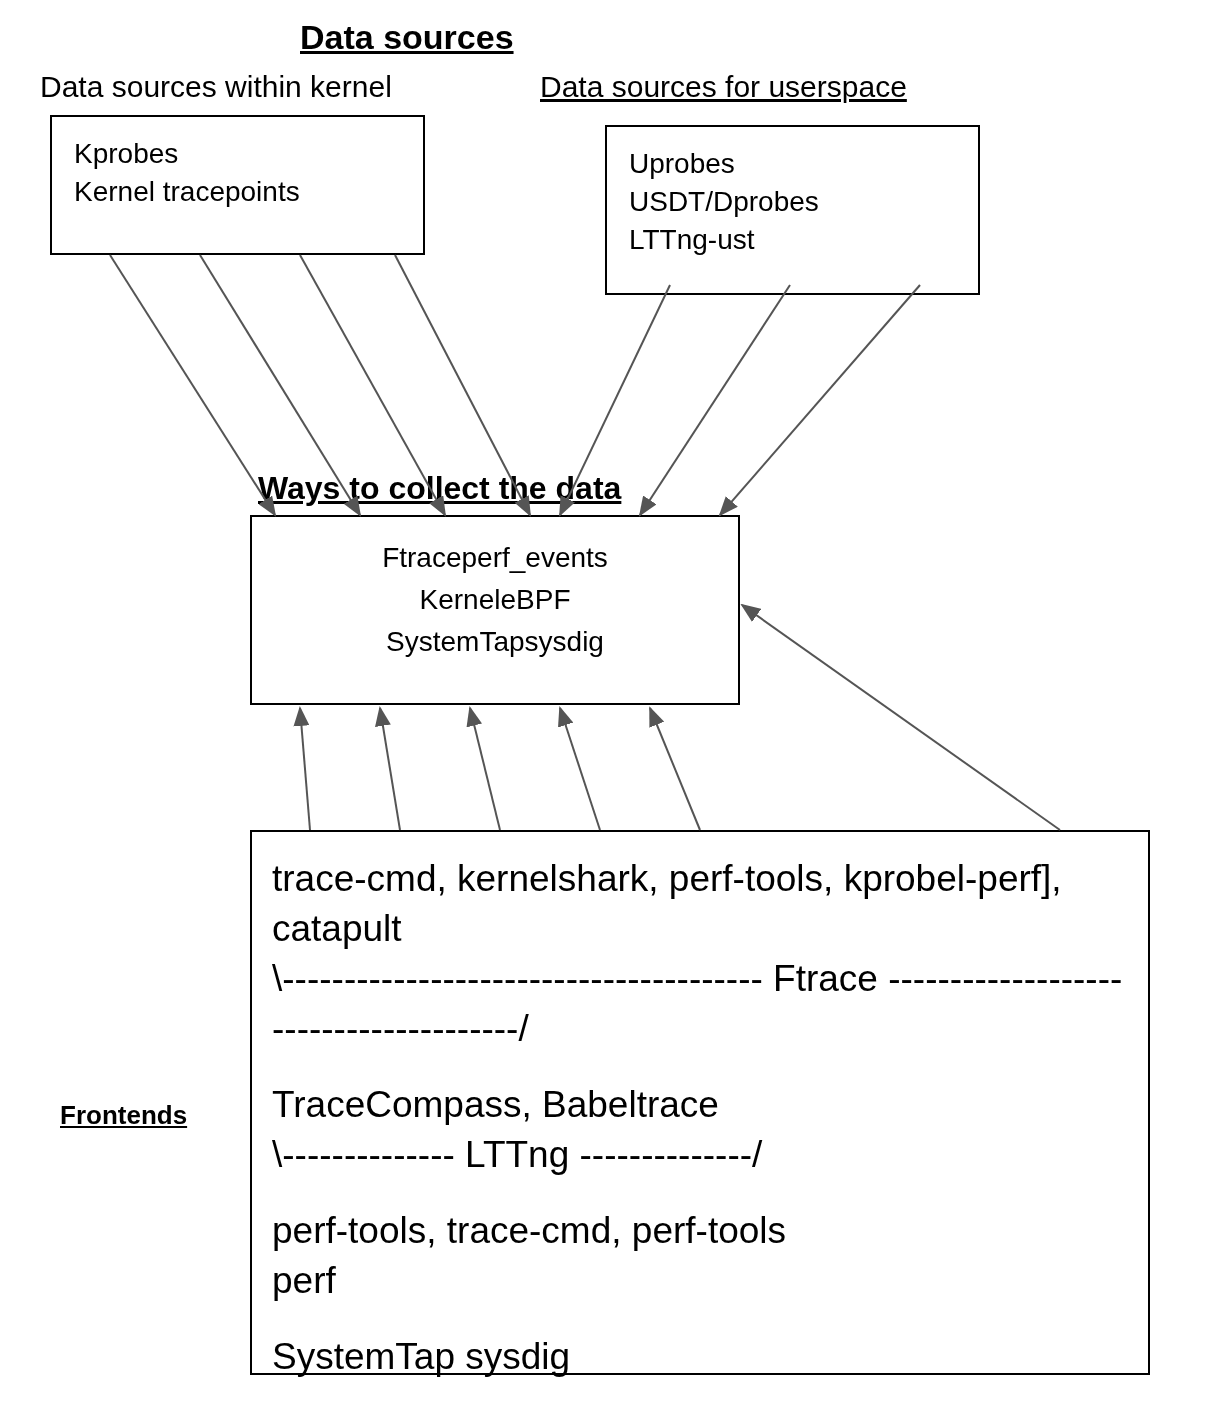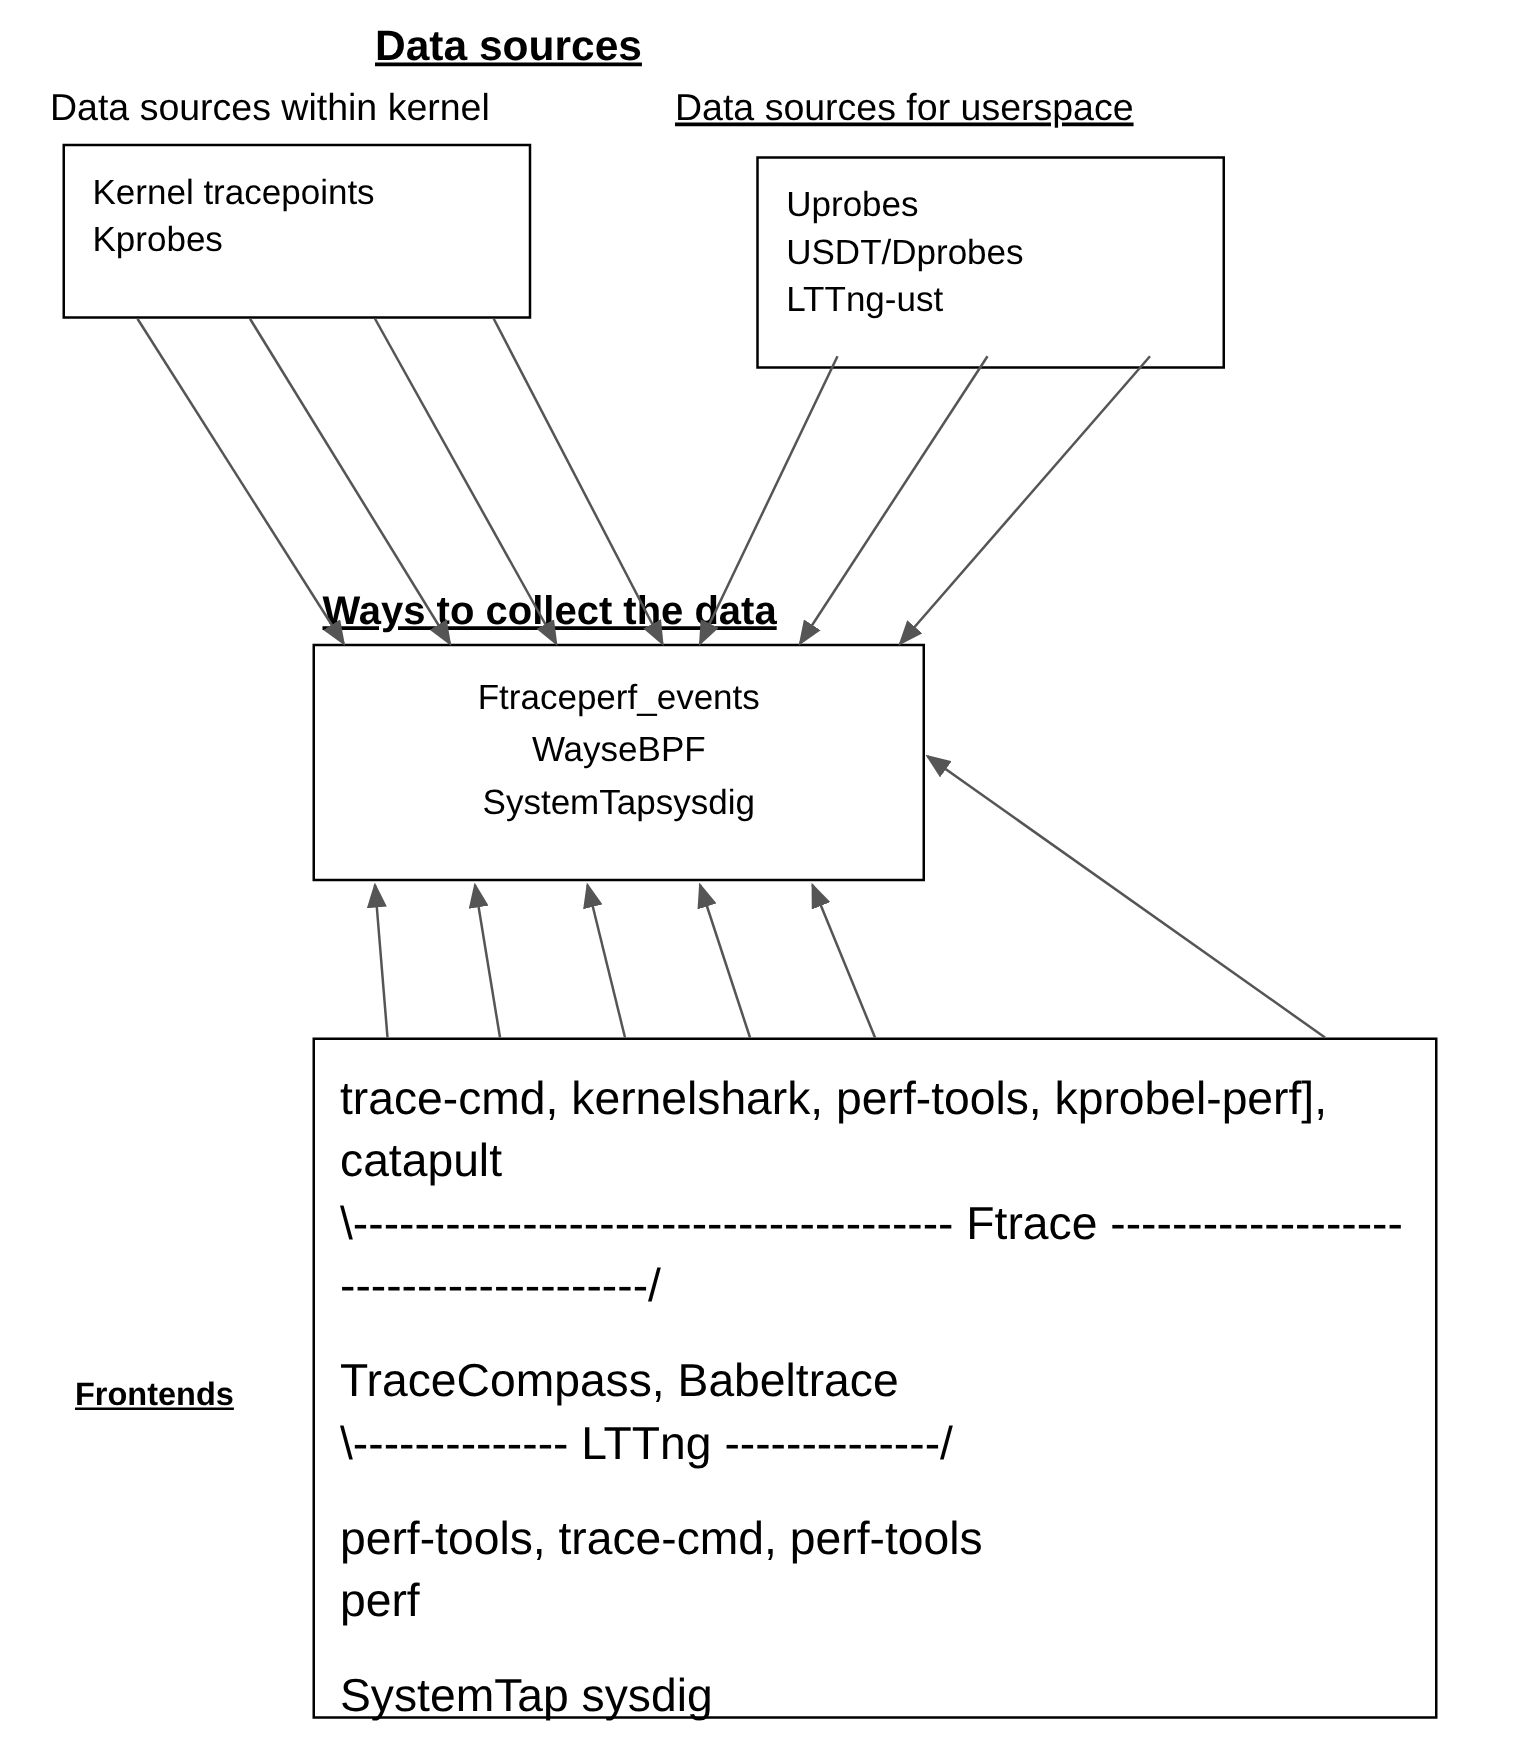--- a/index.html
+++ b/index.html
@@ -58,39 +58,39 @@
   </style>
 </head>
 <body>
 
 <div class="heading" style="left:300px; top:18px;">Data sources</div>
 
 <div class="subheading" style="left:40px; top:70px;">Data sources within kernel</div>
 <div class="subheading" style="left:540px; top:70px;text-decoration:underline;">Data sources for userspace</div>
 
 <div class="box" style="left:50px; top:115px; width:375px; height:140px;">
+  <div>Kprobes</div>
   <div>Kernel tracepoints</div>
-  <div>Kprobes</div>
 </div>
 
 <div class="box" style="left:605px; top:125px; width:375px; height:170px;">
   <div>Uprobes</div>
   <div>USDT/Dprobes</div>
   <div>LTTng-ust</div>
 </div>
 
 <div class="heading" style="left:258px; top:470px; font-size:32px;">Ways to collect the data</div>
 
 <div class="box collectors" style="left:250px; top:515px; width:490px; height:190px;">
   <div class="row">
     <span>Ftrace</span>
     <span>perf_events</span>
   </div>
   <div class="row">
-    <span>Ways</span>
+    <span>Kernel</span>
     <span>eBPF</span>
   </div>
   <div class="row">
     <span>SystemTap</span>
     <span>sysdig</span>
   </div>
 </div>
 
 <div class="heading" style="left:60px; top:1100px; font-size:26px;">Frontends</div>
 

